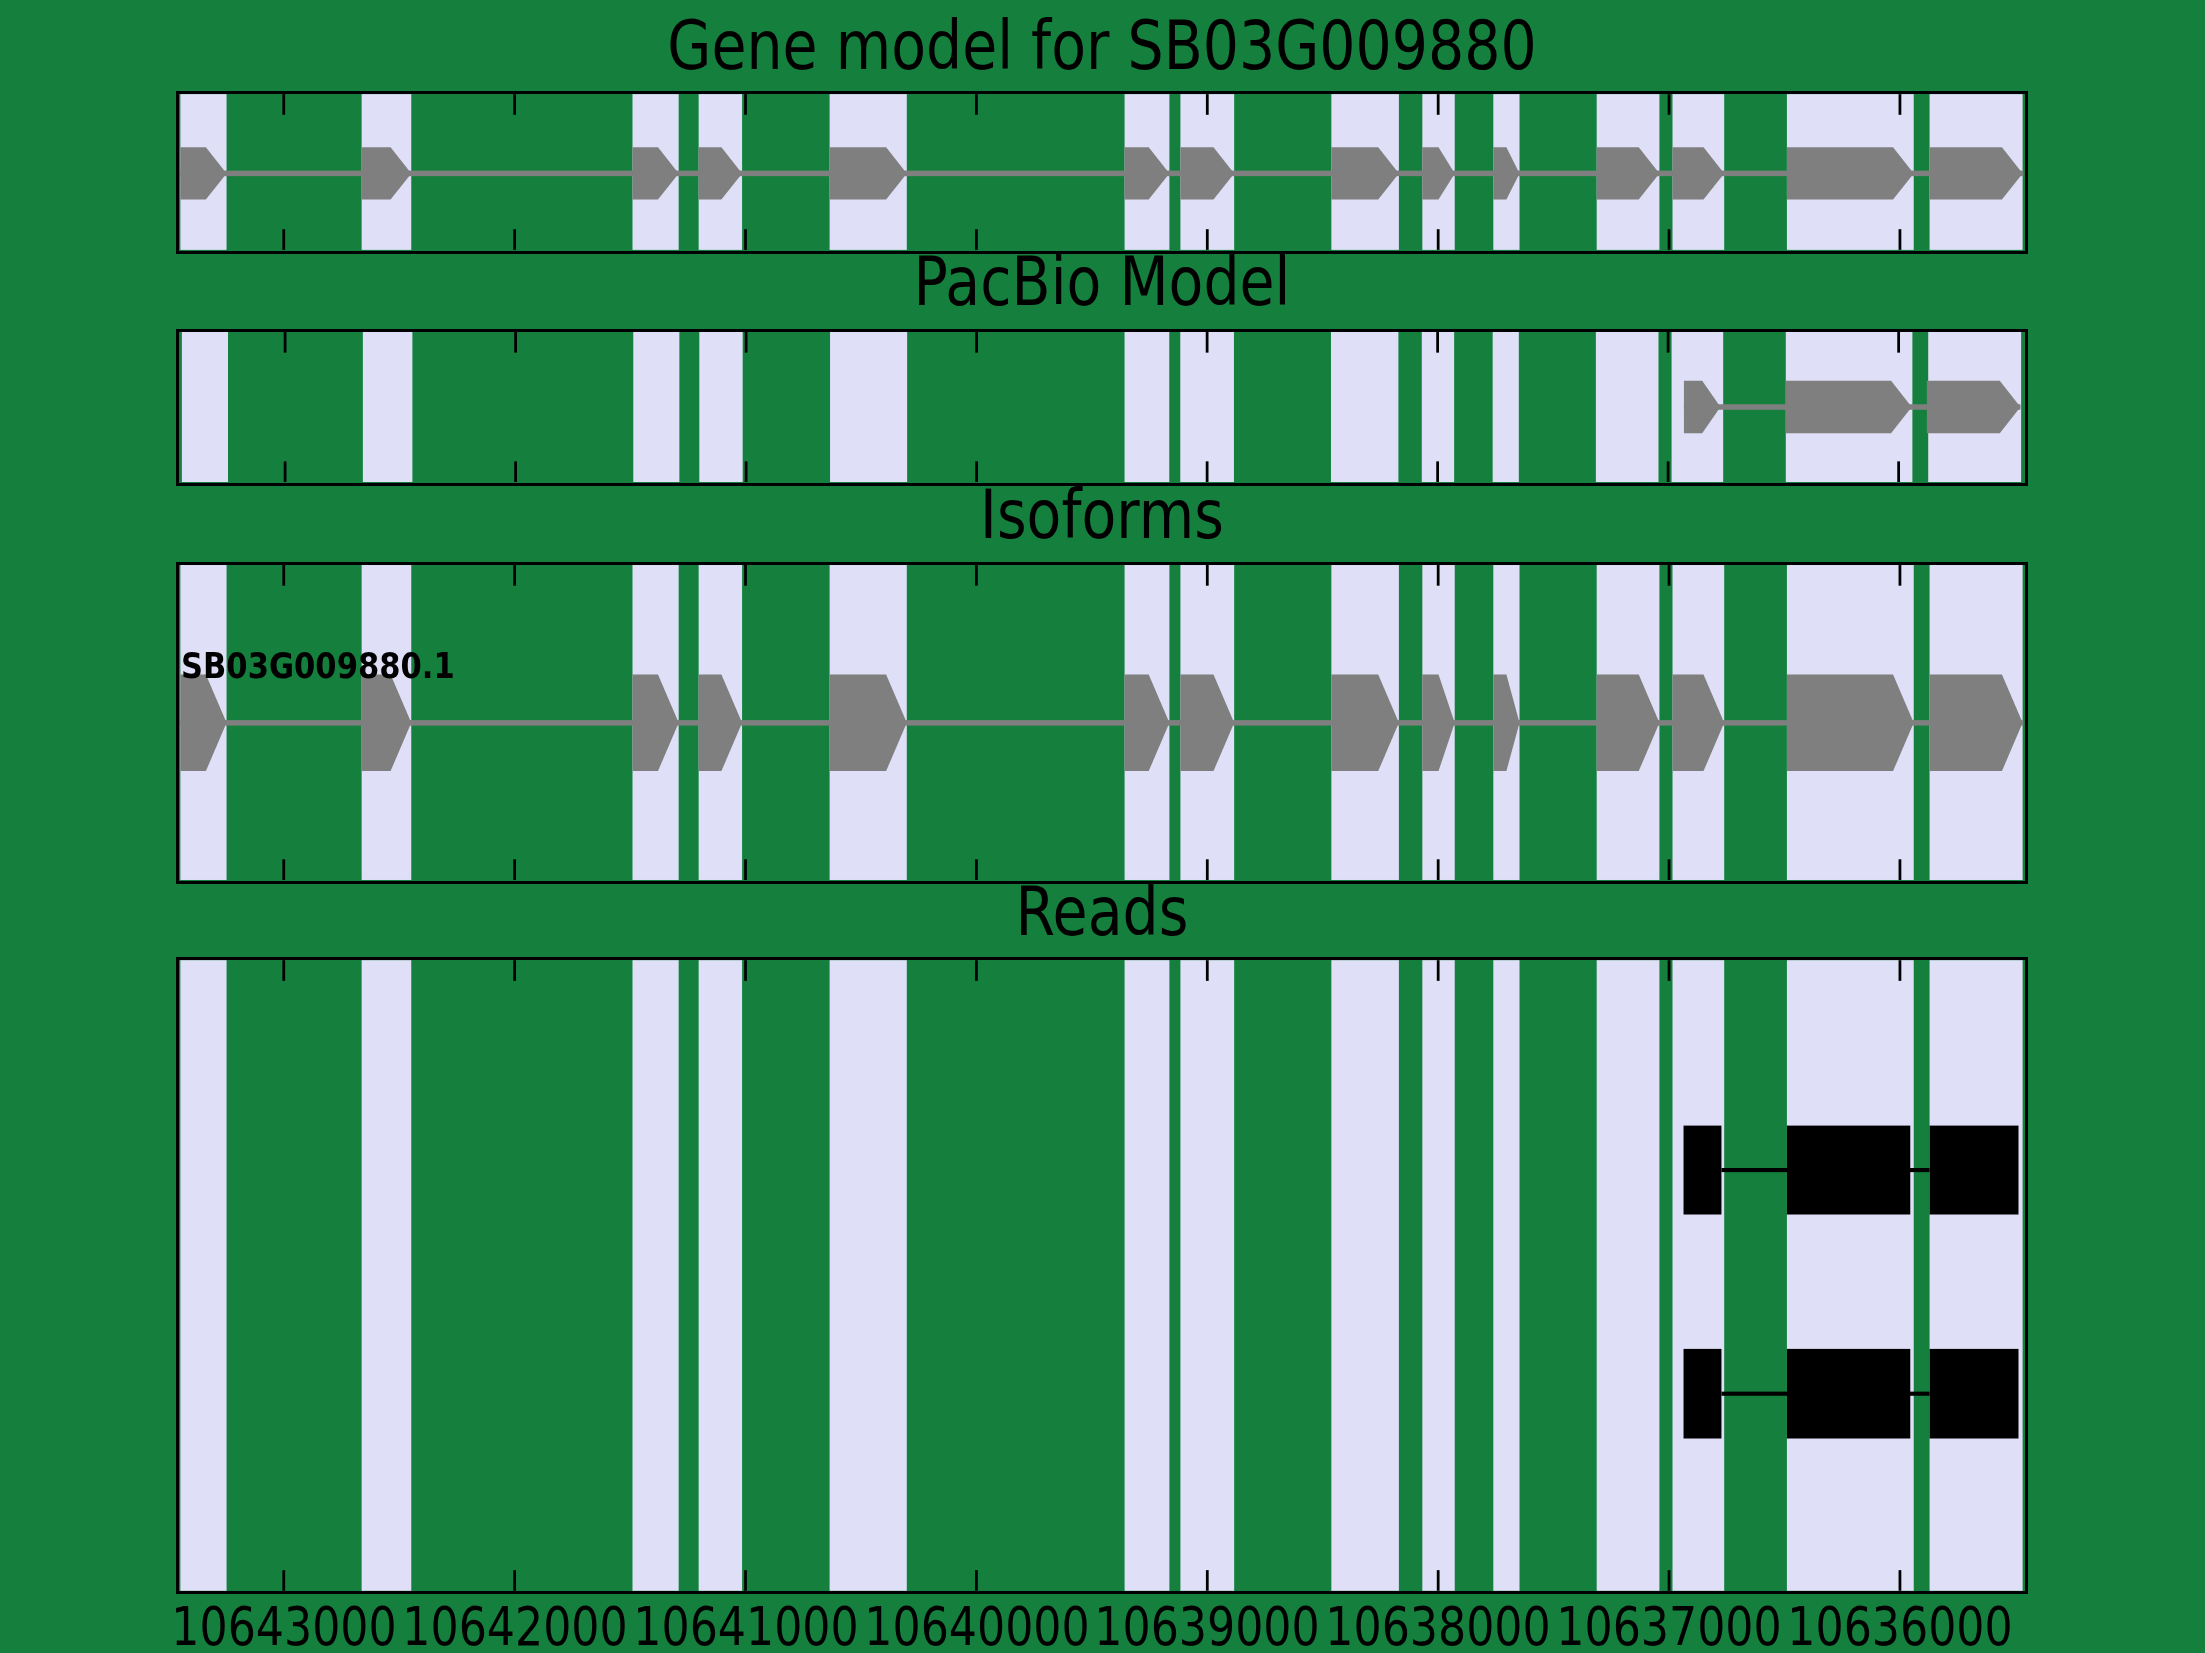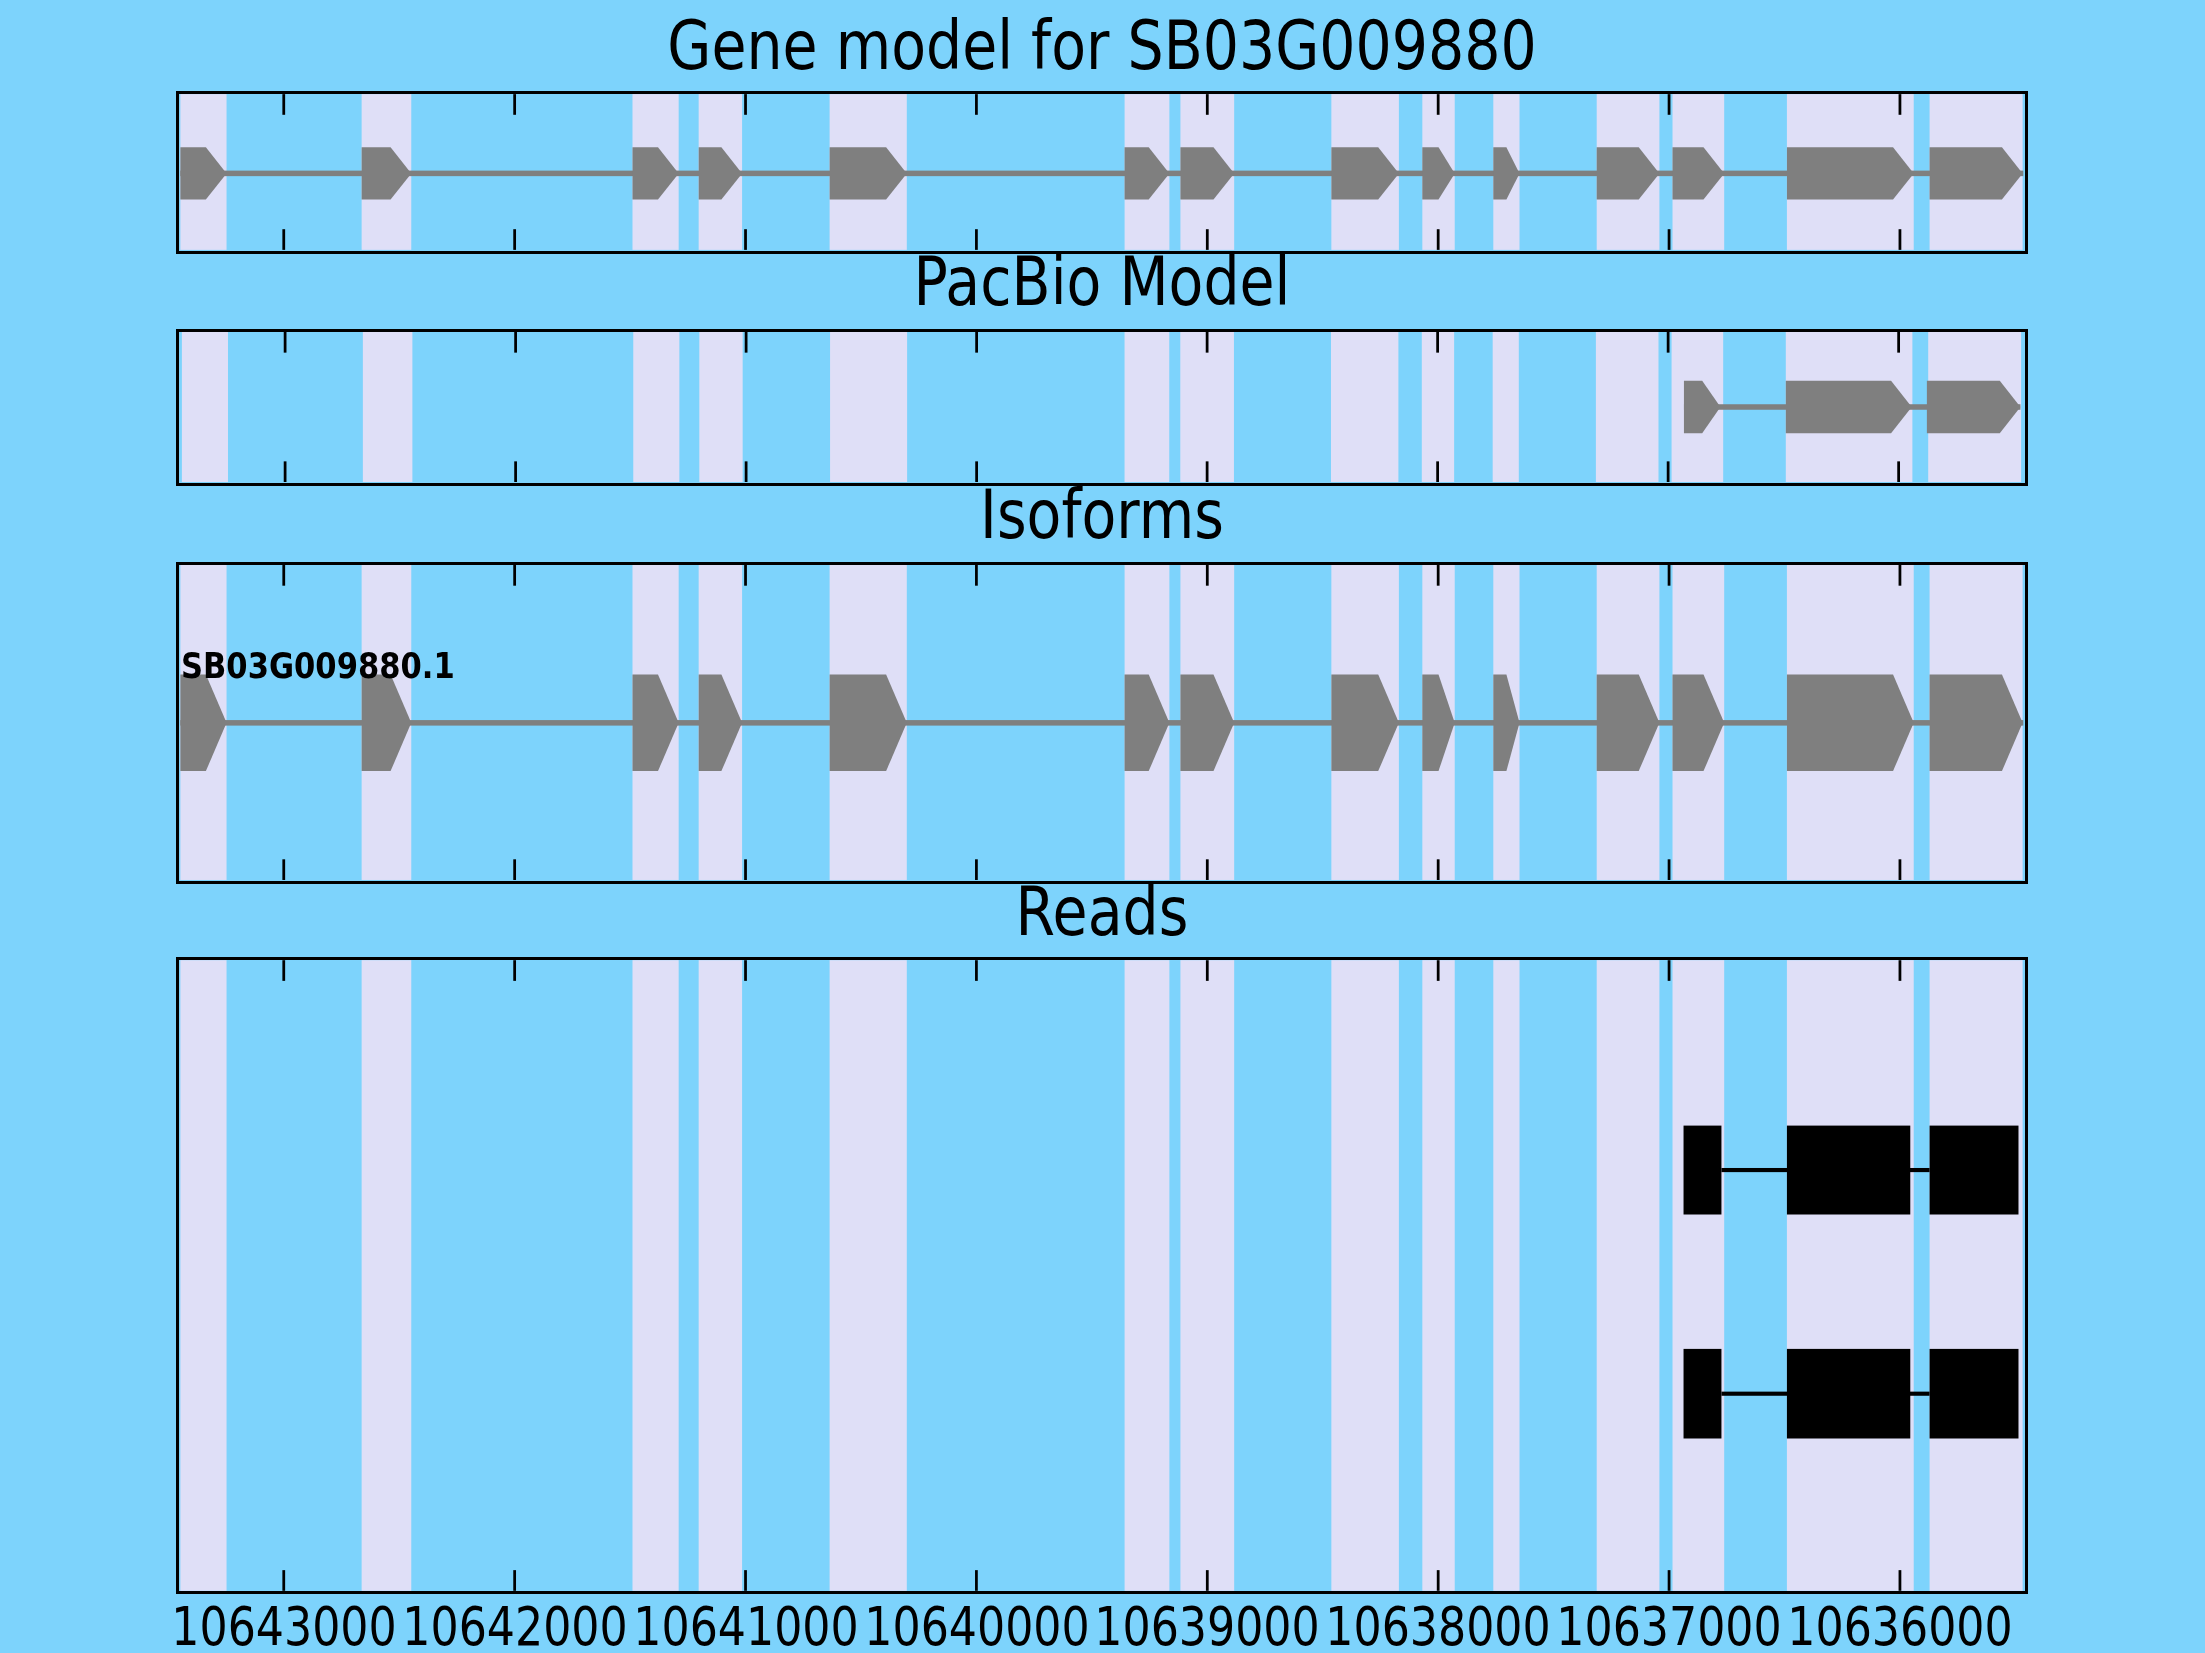--- a/index.html
+++ b/index.html
@@ -1,17 +1,17 @@
 <!DOCTYPE html>
 <html style="font-size:11px"><head>
 <meta charset="utf-8">
 <title>Gene model figure</title>
 <style>
   html,body{margin:0;padding:0;background:#ffffff;}
-  .fig{position:relative;width:2205px;height:1654px;background:#7dd3fc;overflow:hidden;
+  .fig{position:relative;width:2205px;height:1654px;background:#15803d;overflow:hidden;
        font-family:"DejaVu Sans","Liberation Sans",sans-serif;color:#000;}
   .panel{position:absolute;border:3.4px solid #000;box-sizing:border-box;background:transparent;}
   .panel svg{position:absolute;left:0;top:0;display:block;}
   .title{position:absolute;text-align:center;font-size:67px;line-height:1;white-space:nowrap;
          transform:scaleX(0.85);}
   .tick-label{position:absolute;font-size:54px;line-height:1;white-space:nowrap;
               transform:translateX(-50%) scaleX(0.82);}
   .iso-label{position:absolute;font-size:36px;font-weight:bold;line-height:1;white-space:nowrap;
              transform:scaleX(0.85);transform-origin:0 0;}
 </style>

